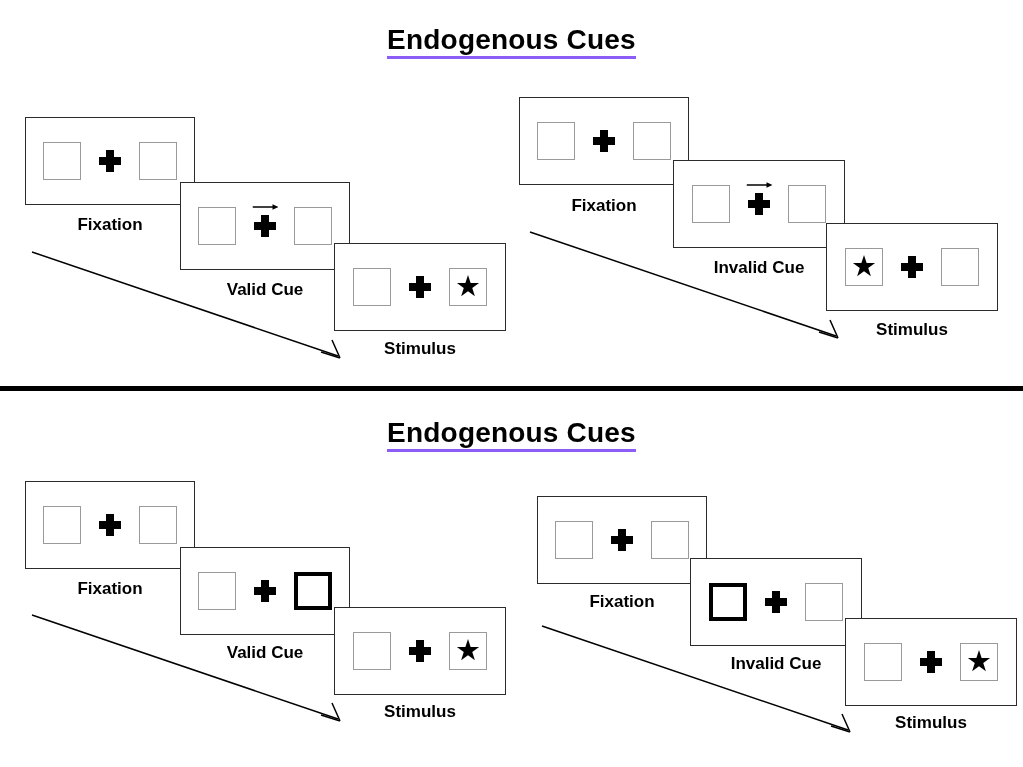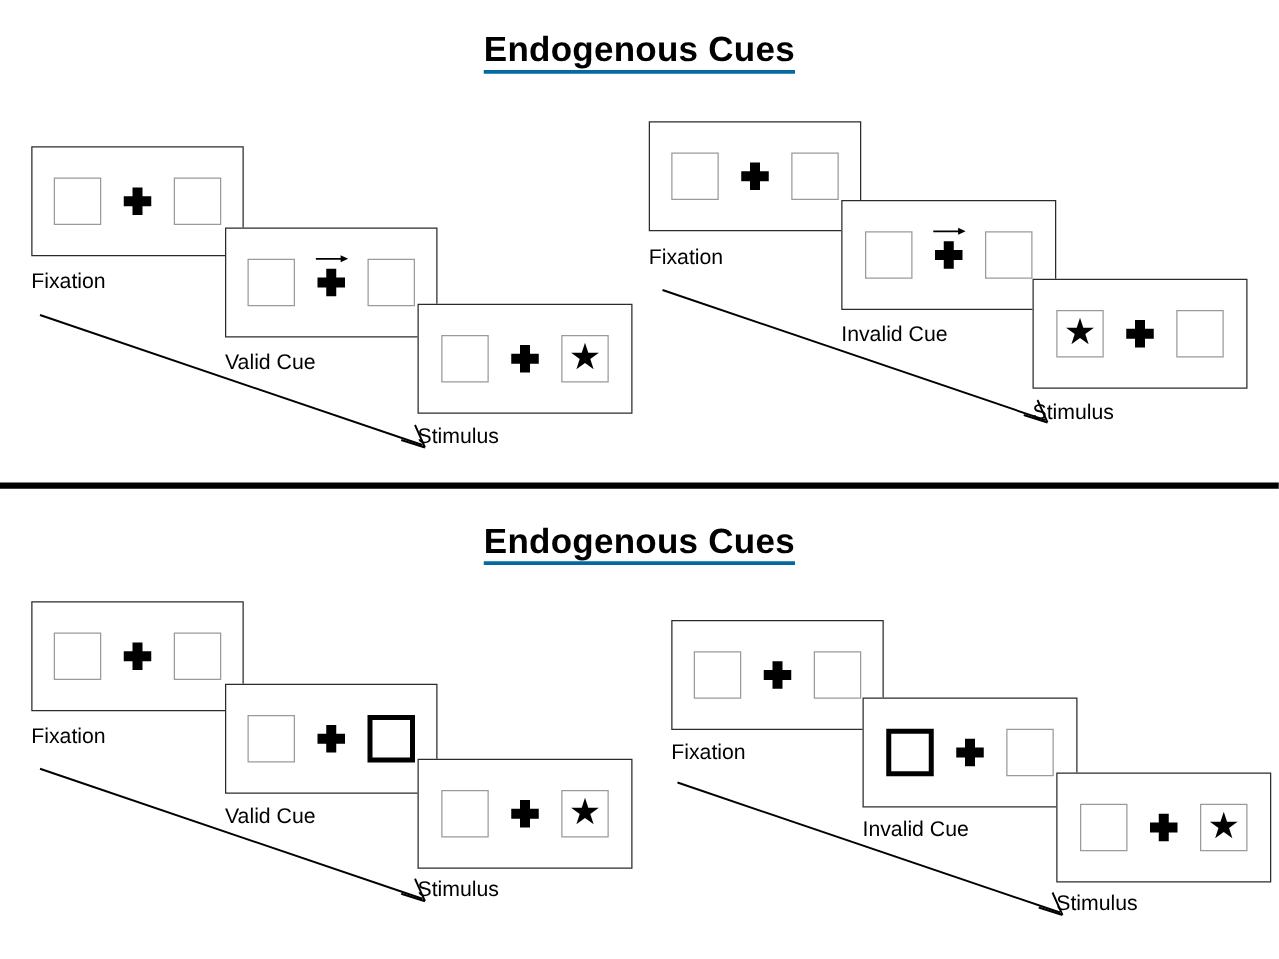--- a/index.html
+++ b/index.html
@@ -14,21 +14,21 @@
   
   .section-title{
     position:absolute;
     width:100%;
     text-align:center;
     font-size:28px;
     font-weight:bold;
     letter-spacing:.2px;
   }
   .section-title span{
-    border-bottom:3px solid #0369a1;
+    border-bottom:3px solid #8b5cf6;
     padding-bottom:1px;
   }
 
   
   .divider{
     position:absolute;left:0;width:1023px;height:5px;background:#000;
   }
 
   
   .panel{
@@ -37,22 +37,23 @@
     border:1.3px solid #2b2b2b;
     background:#ffffff;
     display:flex;
     align-items:center;
     justify-content:center;
     gap:14px;
   }
   .panel-label{
     position:absolute;
     font-size:17px;
-    font-weight:normal;
+    font-weight:bold;
     white-space:nowrap;
+    text-align:center;
   }
 
   
   .box{
     box-sizing:border-box;
     width:38px;height:38px;
     border:1.6px solid #9a9a9a;
     background:#fff;
     display:flex;align-items:center;justify-content:center;
     position:relative;

